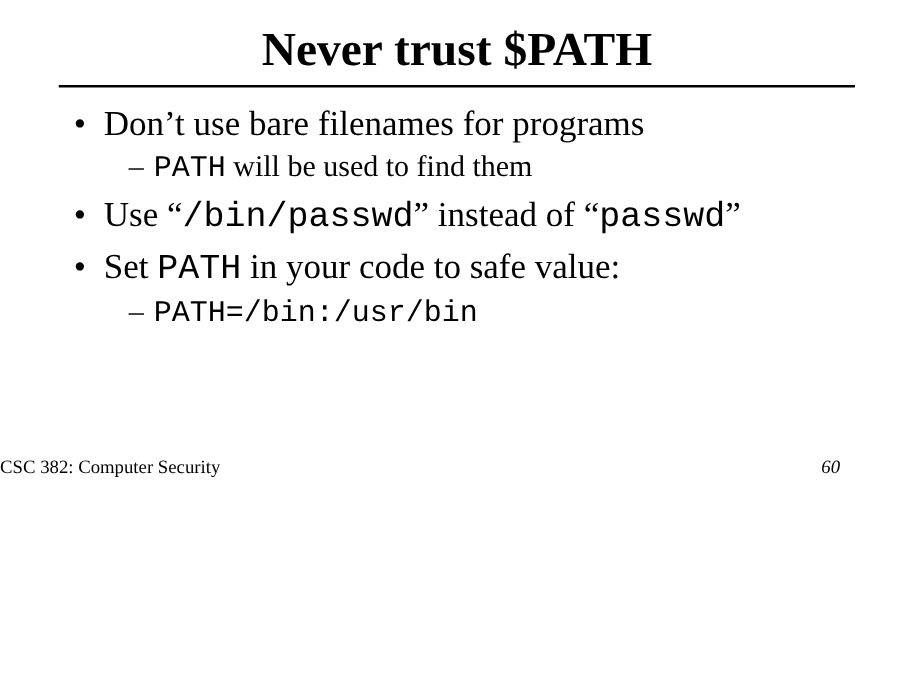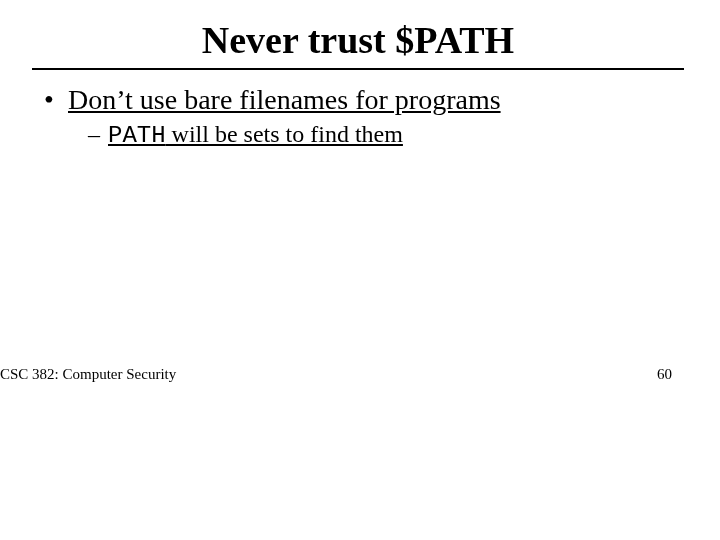--- a/index.html
+++ b/index.html
@@ -8,21 +8,21 @@
     width: 720px;
     height: 540px;
     background: #ffffff;
     font-family: "Times New Roman", Times, serif;
     color: #000;
   }
   .slide {
     box-sizing: border-box;
     width: 720px;
     height: 388px;
-    padding: 18px 36px 20px 32px;
+    padding: 18px 36px 20px 47px;
     position: relative;
   }
   .title {
     font-size: 38px;
     text-align: center;
     margin: 0 0 6px 0;
   }
   .rule {
     border: 0;
     border-top: 2px solid #000;
@@ -32,21 +32,20 @@
     margin: 0;
     padding-left: 12px;
     list-style: none;
   }
   ul.level1 > li {
     font-size: 28px;
     margin-bottom: 4px;
     padding-left: 24px;
     position: relative;
     line-height: 1.25;
-    text-decoration: underline;
   }
   ul.level1 > li::before {
     content: "•";
     position: absolute;
     left: 0;
     top: 0;
   }
   ul.level2 {
     margin: 2px 0 4px 0;
     padding-left: 20px;
@@ -76,43 +75,55 @@
     font-size: 15px;
   }
   .footer-course {
     position: absolute;
     left: 0;
     width: 720px;
   }
   .footer-num {
     position: absolute;
     right: 48px;
+    font-style: italic;
   }
 </style>
 </head>
 <body>
 
 <div class="slide">
 
   <h1 class="title">Never trust $PATH</h1>
   <hr class="rule">
 
   <ul class="level1">
 
     <li>
       <span>Don’t use bare filenames for programs</span>
       <ul class="level2">
         <li>
-          <span class="mono">PATH</span><span> will be sets to find them</span>
+          <span class="mono">PATH</span><span> will be used to find them</span>
         </li>
       </ul>
     </li>
 
+    <li>
+      <span>Use </span><span>“</span><span class="mono">/bin/passwd</span><span>”</span><span> instead of “</span><span class="mono">passwd</span><span>”</span>
+    </li>
 
 
+    <li>
+      <span>Set </span><span class="mono">PATH</span><span> in your code to safe value:</span>
+      <ul class="level2">
+        <li>
+          <span class="mono">PATH=/bin:/usr/bin</span>
+        </li>
+      </ul>
+    </li>
 
   </ul>
 
   <div class="footer">
     <span class="footer-course">CSC 382: Computer Security</span>
     <span class="footer-num">60</span>
   </div>
 
 </div>
 

